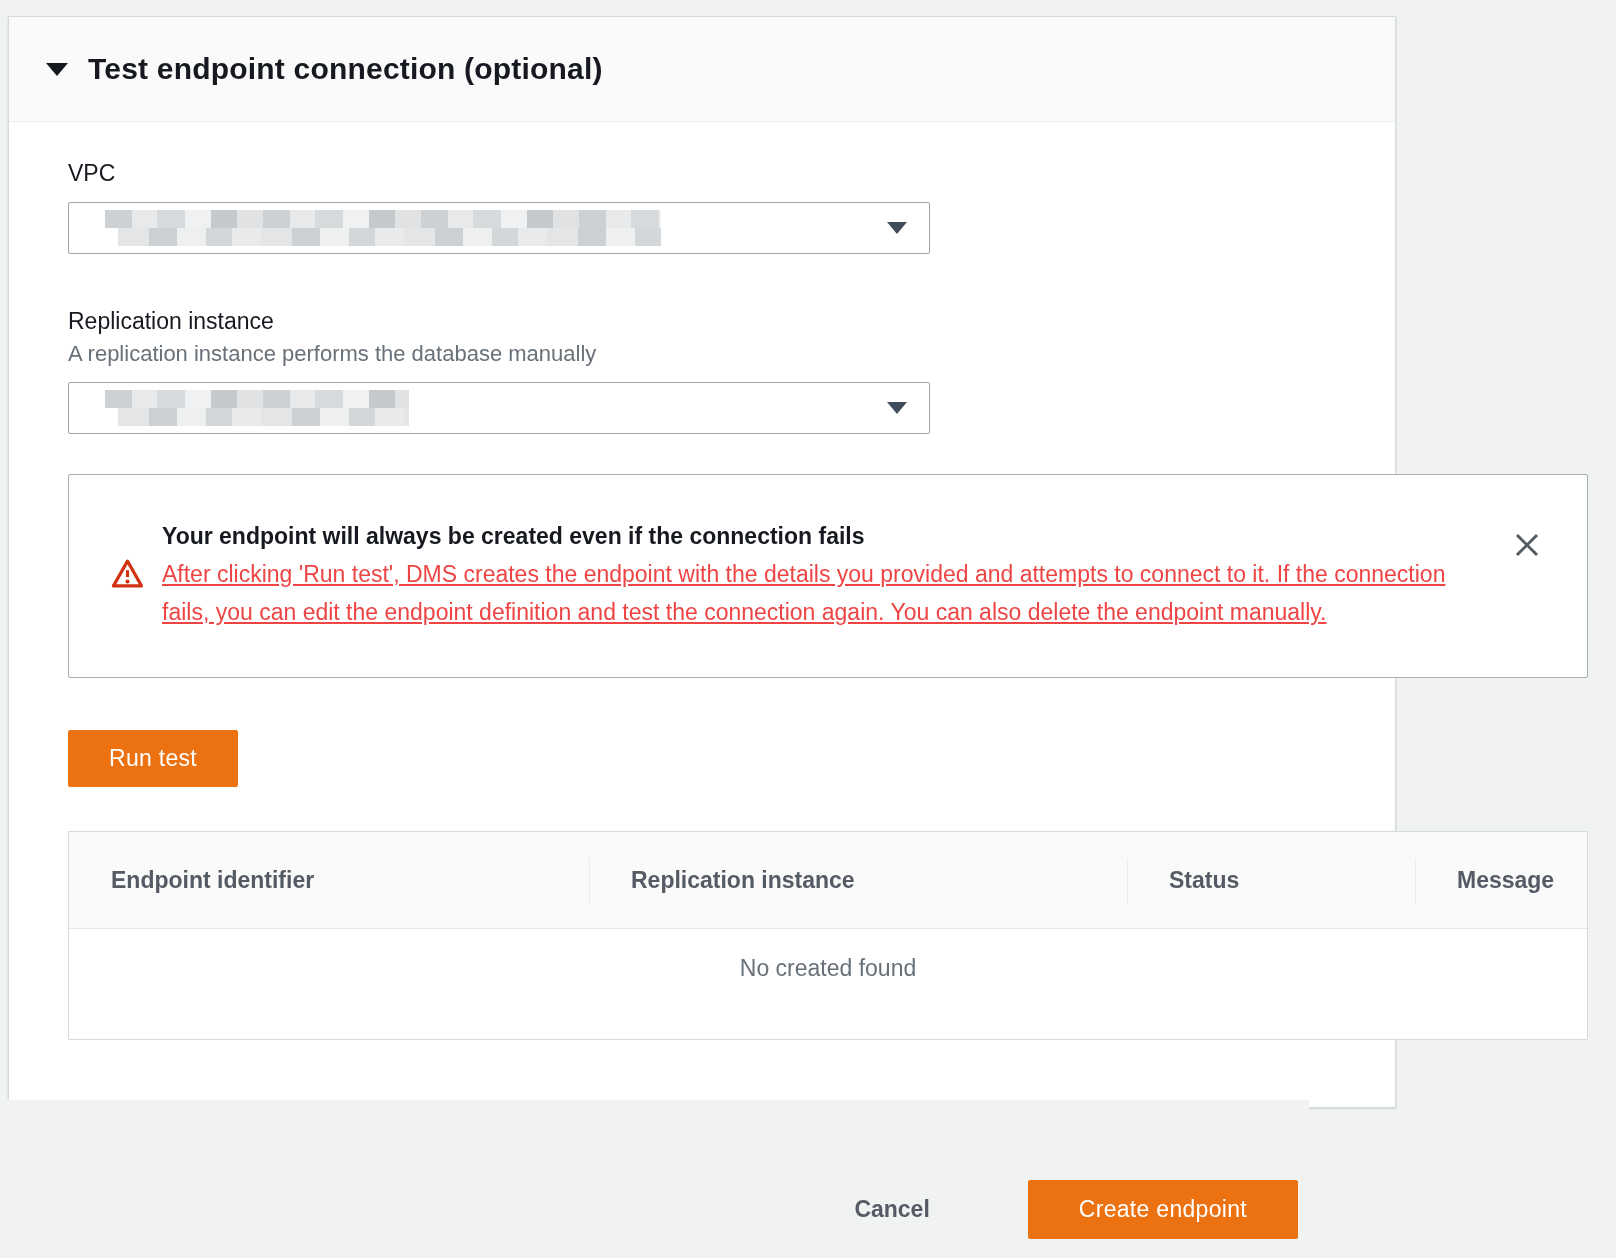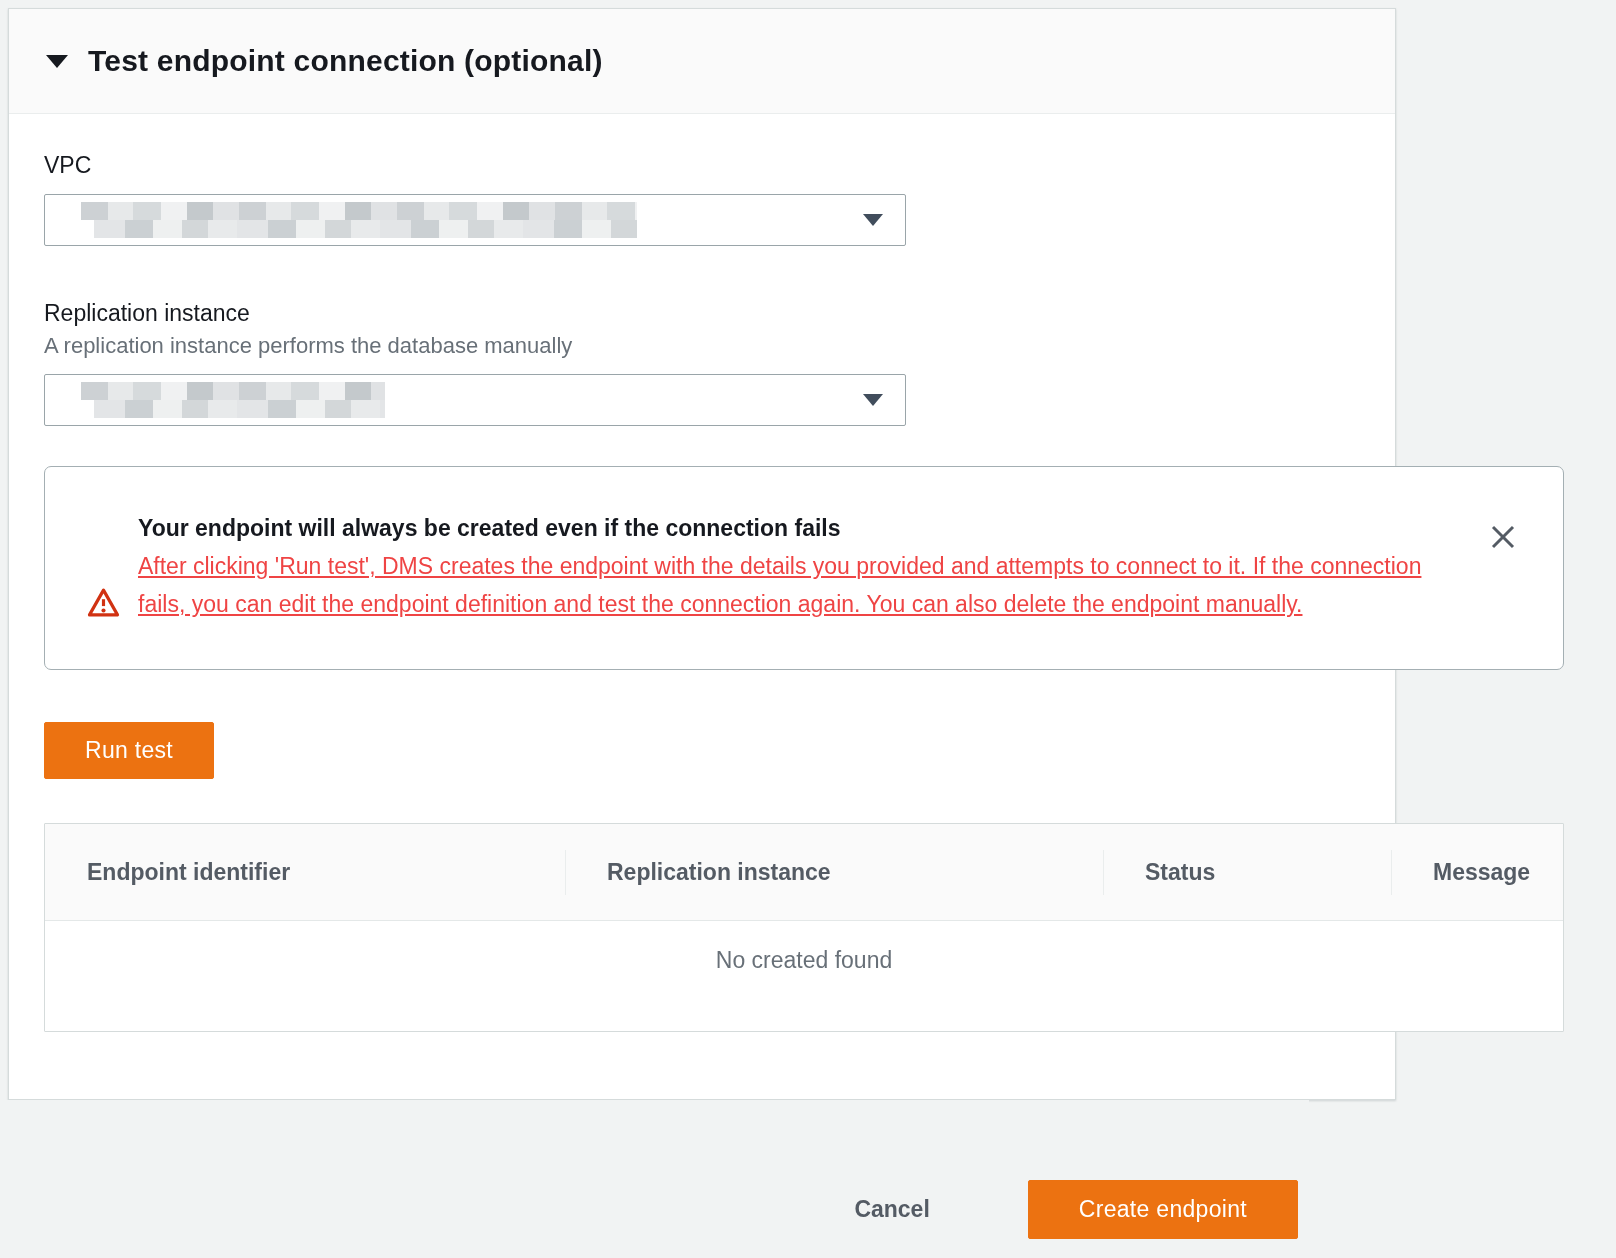--- a/index.html
+++ b/index.html
@@ -8,21 +8,21 @@
     font-family: "Liberation Sans", sans-serif;
     background: #f1f3f3;
     color: #16191f;
     -webkit-font-smoothing: antialiased;
   }
   .page { position: relative; width: 1616px; height: 1258px; overflow: hidden; }
 
   
   .card {
     position: absolute;
-    left: 8px; top: 8px;
+    left: 8px; top: 16px;
     width: 1388px; height: 1092px;
     background: #ffffff;
     border: 1px solid #d5dbdb;
     box-shadow: 0 1px 2px 0 rgba(0,28,36,.15);
   }
   .card-header {
     height: 105px;
     background: #fafafa;
     border-bottom: 1px solid #eaeded;
     display: flex;
@@ -37,21 +37,21 @@
     border-top: 13px solid #16191f;
     margin-right: 20px;
     flex: none;
   }
   .card-title {
     font-size: 30px;
     font-weight: 700;
     letter-spacing: .2px;
     color: #16191f;
   }
-  .card-body { padding: 0 0 0 35px; }
+  .card-body { padding: 0 0 0 35px; margin-left: 24px; }
 
   
   .field-label {
     display: block;
     font-size: 23px;
     line-height: 30px;
     color: #16191f;
   }
   .field-label.vpc { margin-top: 36px; }
   .field-label.ri { margin-top: 52px; font-weight: 400; }
@@ -91,25 +91,25 @@
     background-repeat: no-repeat, no-repeat;
   }
   .redacted.wide { width: 556px; }
   .redacted.narrow { width: 304px; }
 
   
   .alert {
     margin-top: 40px;
     width: 1520px;
     border: 1px solid #a4afb3;
-    border-radius: 7px;
+    border-radius: 2px;
     background: #fff;
     position: relative;
     display: flex;
-    align-items: flex-end;
+    align-items: center;
     padding: 42px 110px 46px 42px;
   }
   .alert-icon { flex: none; margin-top: 2px; }
   .alert-text { margin-left: 18px; max-width: 1310px; }
   .alert-title {
     font-size: 23px;
     font-weight: 700;
     line-height: 38px;
     color: #16191f;
   }

